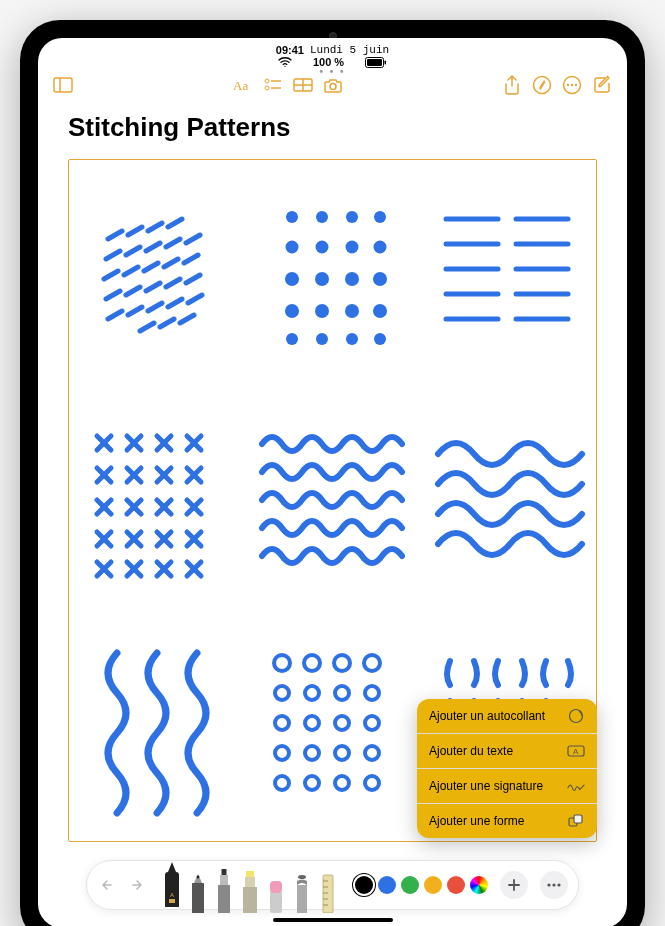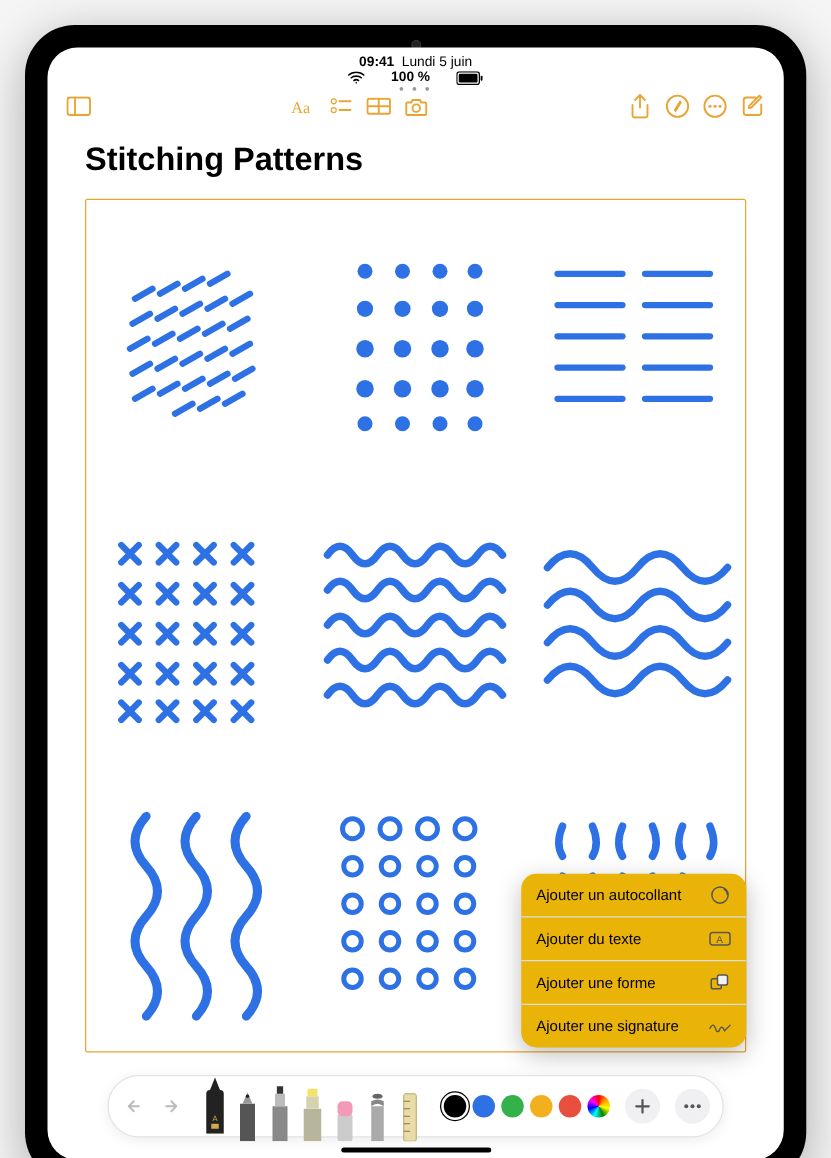--- a/index.html
+++ b/index.html
@@ -46,21 +46,21 @@
       display: flex;
       justify-content: space-between;
       align-items: center;
       padding: 6px 16px 0;
       font-size: 11px;
       font-weight: 600;
       color: #000;
       flex-direction: column;
     }
     .status-left { display: flex; gap: 6px; align-items: center; }
-    .status-left .date { font-weight: 500; }
+    .status-left .date { font-weight: 500; font-family: Liberation Mono, monospace; }
     .status-right { display: flex; gap: 21px; align-items: center; }
     .wifi-icon, .battery-icon { display: inline-flex; align-items: center; }
     
     .toolbar {
       display: flex;
       justify-content: space-between;
       align-items: center;
       padding: 6px 14px;
     }
     .toolbar-center-dots {
@@ -596,33 +596,33 @@
       <div class="popover-row">
         <span>Ajouter du texte</span>
         <span class="row-icon">
           <svg width="18" height="12" viewBox="0 0 18 12">
               <rect x="1" y="1" width="16" height="10" rx="2" stroke="currentColor" fill="none" stroke-width="1.2"></rect>
               <text x="6" y="9" font-size="8" fill="currentColor">A</text>
             </svg>
         </span>
       </div>
       <div class="popover-row">
+        <span>Ajouter une signature</span>
+        <span class="row-icon">
+          <svg width="20" height="10" viewBox="0 0 20 10">
+              <path d="M1 7 q3-6 5 0 t4 0 q2-3 4 2 l5-5" stroke="currentColor" fill="none" stroke-width="1.2" stroke-linecap="round"></path>
+            </svg>
+        </span>
+      </div>
+      <div class="popover-row">
         <span>Ajouter une forme</span>
         <span class="row-icon">
           <svg width="16" height="14" viewBox="0 0 16 14">
               <rect x="1" y="4" width="8" height="8" rx="1.5" stroke="currentColor" fill="none" stroke-width="1.2"></rect>
               <rect x="6" y="1" width="8" height="8" rx="1.5" stroke="currentColor" fill="#f2f2f5" stroke-width="1.2"></rect>
-            </svg>
-        </span>
-      </div>
-      <div class="popover-row">
-        <span>Ajouter une signature</span>
-        <span class="row-icon">
-          <svg width="20" height="10" viewBox="0 0 20 10">
-              <path d="M1 7 q3-6 5 0 t4 0 q2-3 4 2 l5-5" stroke="currentColor" fill="none" stroke-width="1.2" stroke-linecap="round"></path>
             </svg>
         </span>
       </div>
     </div>
 
     <div class="markup-bar">
       <div class="markup-pill">
         <div class="undo-group">
           <div class="undo-btn">
             <svg width="16" height="14" viewBox="0 0 16 14">

